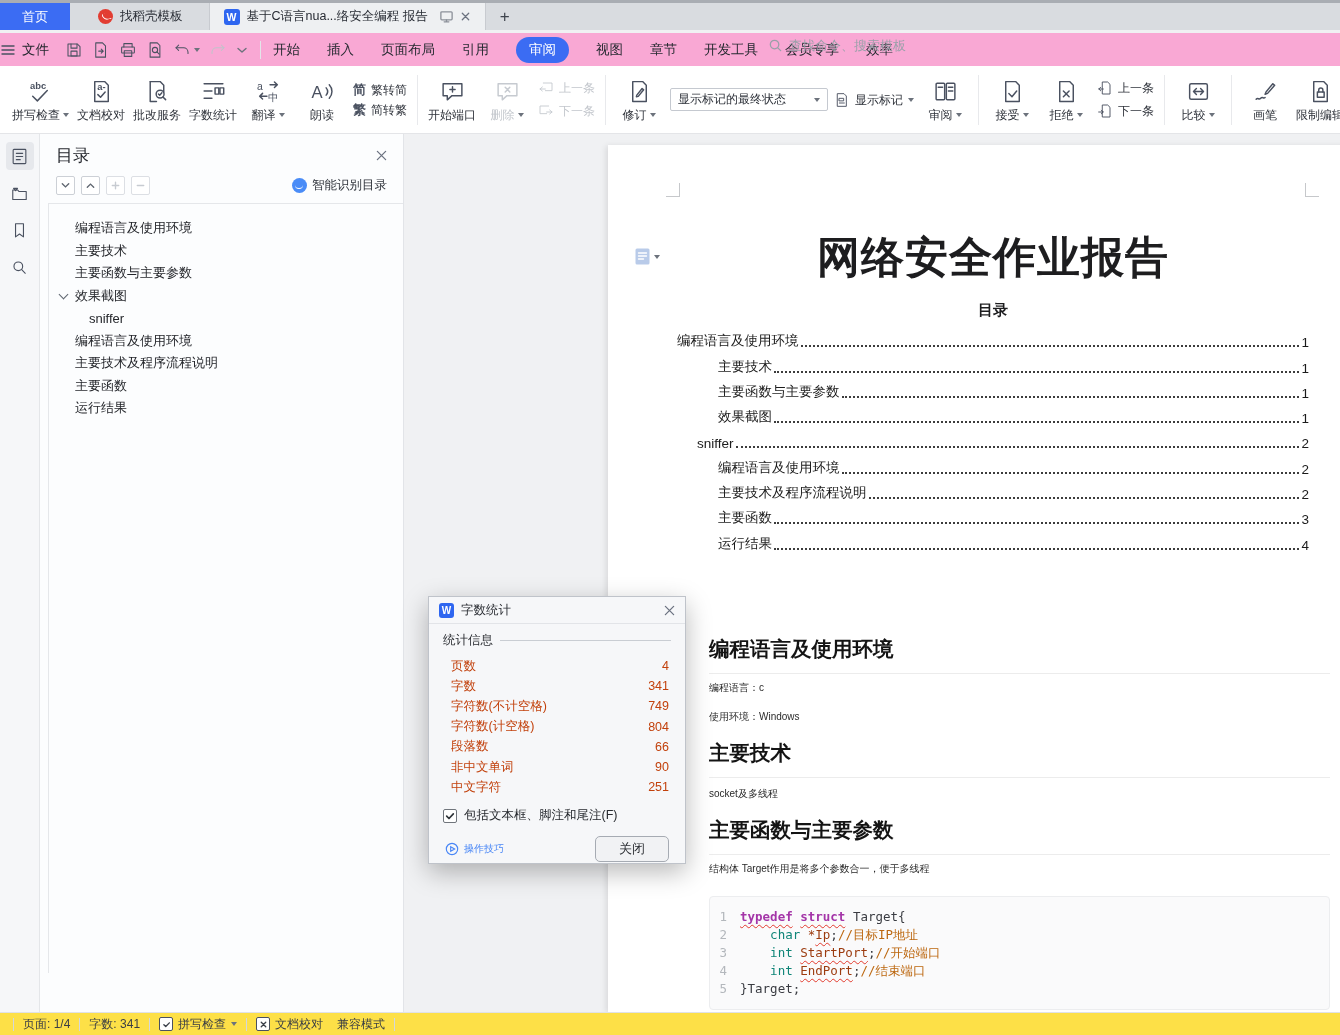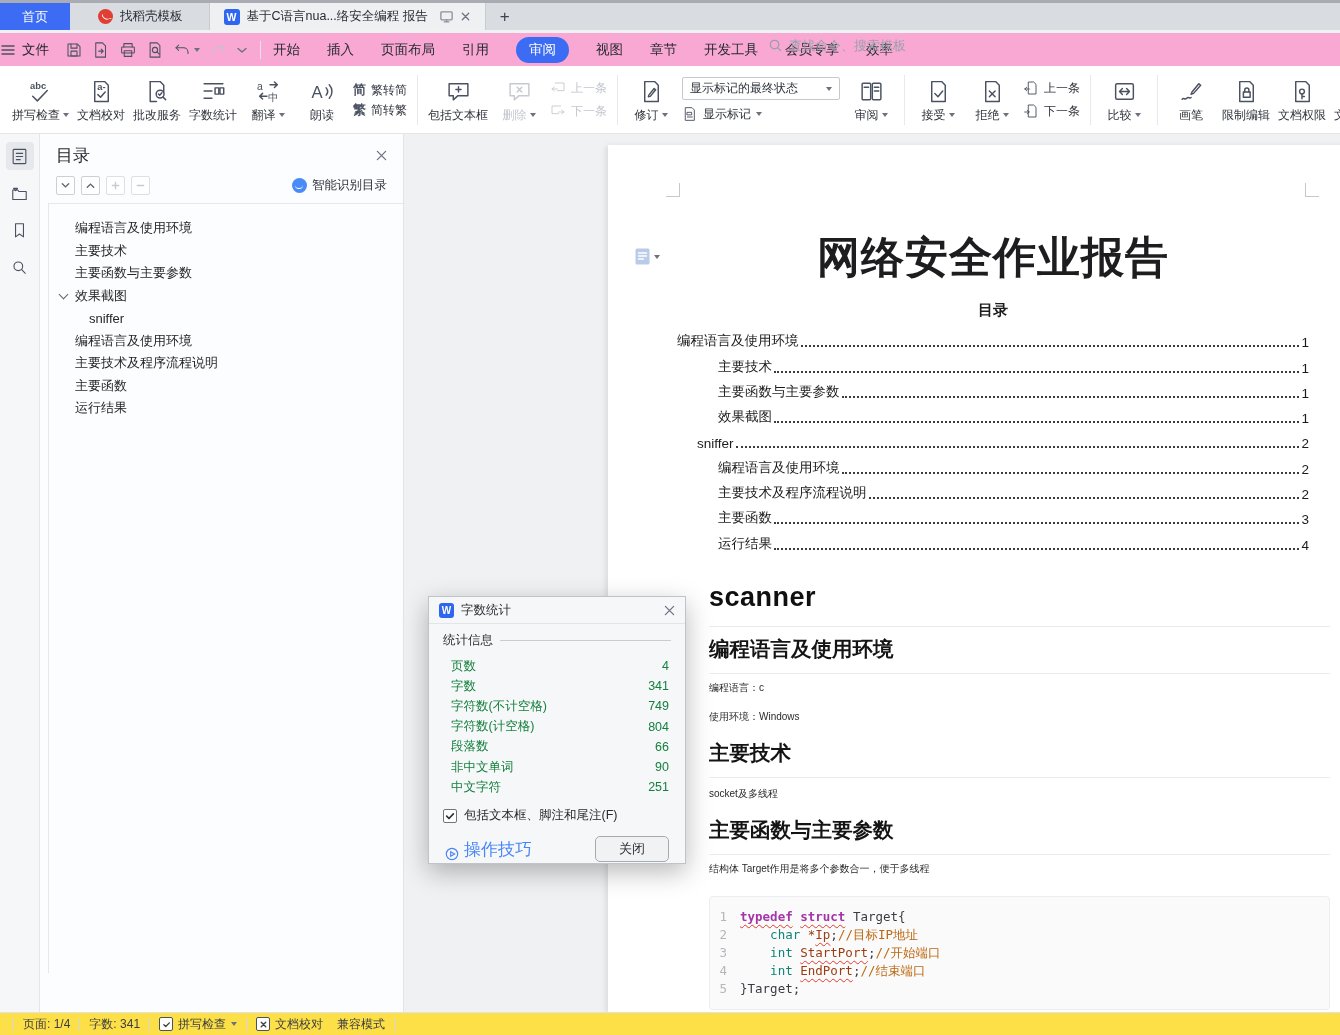--- a/index.html
+++ b/index.html
@@ -39,21 +39,21 @@
   
   #ribbon{position:absolute;left:0;top:66px;width:1340px;height:68px;background:#fff;border-bottom:1px solid #e4e5e8;display:flex;align-items:center;padding:0 8px;overflow:hidden;white-space:nowrap}
   .bigbtn{display:inline-flex;flex-direction:column;align-items:center;justify-content:center;gap:5px;min-width:54px;height:58px;padding:0 4px;border-radius:3px;flex:none}
   .bigbtn .lbl{font-size:12px;color:#2f333b;display:flex;align-items:center;gap:3px;line-height:1}
   .vdiv{width:1px;height:50px;background:#e8e9ec;margin:0 6px;flex:none}
   .stack{display:inline-flex;flex-direction:column;gap:7px;margin:0 4px;flex:none}
   .smallbtn{display:flex;align-items:center;gap:5px;font-size:12px;color:#2f333b;line-height:1}
   .zh-ic{font-size:13px;color:#4a5160;font-weight:700;line-height:1}
   .disabled,.disabled .lbl,.disabled .smallbtn{color:#c2c6cc!important}
   .disabled svg path,.disabled svg rect,.disabled svg circle{stroke:#c6cad0}
-  .revcol{display:inline-flex;flex-direction:column;gap:6px;margin:0 4px;flex:none}
+  .revcol{display:inline-flex;flex-direction:row;gap:6px;margin:0 4px;flex:none}
   .combo{width:158px;height:23px;border:1px solid #c5c9d0;background:#fff;font-size:12px;color:#2f333b;display:flex;align-items:center;padding:0 7px;border-radius:2px;justify-content:space-between}
   
   #iconstrip{position:absolute;left:0;top:134px;width:40px;height:878px;background:#f6f7f9;border-right:1px solid #e4e6e9;display:flex;flex-direction:column;align-items:center;padding-top:8px;gap:9px}
   .scell{width:28px;height:28px;display:grid;place-items:center;border-radius:4px}
   .scell.active{background:#e6e8ec}
   .scell .gi16{width:19px;height:19px}
   
   #sidepanel{position:absolute;left:40px;top:134px;width:364px;height:878px;background:#fcfdfe;border-right:1px solid #e2e4e8}
   .phead{display:flex;align-items:center;justify-content:space-between;padding:10px 16px 0 16px}
   .ptitle{font-size:17px;color:#23262c}
@@ -96,26 +96,26 @@
   .sq{text-decoration-line:underline;text-decoration-style:wavy;text-decoration-color:var(--squiggle);text-decoration-thickness:1px;text-underline-offset:2.5px}
   
   #wcdialog{position:absolute;left:428px;top:596px;width:258px;height:268px;background:#f6f7f9;border:1px solid #bfc3ca;box-shadow:0 8px 24px rgba(0,0,0,.28);z-index:50}
   .wtitle{height:27px;display:flex;align-items:center;gap:7px;padding:0 10px;border-bottom:1px solid #e2e4e8;font-size:12.5px;color:#2c2f35}
   .wtitle .wbadge{width:15px;height:15px;font-size:10px}
   .wtitle .xicon{margin-left:auto}
   .wbody{padding:8px 14px 0 14px}
   .grp{display:flex;align-items:center;gap:7px;font-size:12.5px;color:#2b2e33}
   .grp .gline{flex:1;height:1px;background:#c9cdd3}
   .wrows{margin-top:7px}
-  .wrow{display:flex;justify-content:space-between;align-items:center;height:20.2px;font-size:12.5px;color:#15803d;padding:0 2px 0 8px}
+  .wrow{display:flex;justify-content:space-between;align-items:center;height:20.2px;font-size:12.5px;color:#c2410c;padding:0 2px 0 8px}
   .ckrow{display:flex;align-items:center;gap:7px;margin-top:10px;font-size:12.5px;color:#26292e}
   .cbx{width:14px;height:14px;border:1.2px solid #70757c;border-radius:2px;background:#fff;display:grid;place-items:center}
   .cbx svg{width:10px;height:10px;fill:none;stroke:#2e3338;stroke-width:2;stroke-linecap:round;stroke-linejoin:round}
   .wfoot{display:flex;align-items:center;justify-content:space-between;margin-top:12px;padding:0 2px}
-  .tips{display:flex;align-items:flex-end;gap:5px;font-size:17px;color:#4886f6}
+  .tips{display:flex;align-items:flex-end;gap:5px;font-size:10px;color:#4886f6}
   .tips svg{width:14px;height:14px;fill:none;stroke:#4886f6;stroke-width:1.3}
   .closebtn{width:74px;height:26px;background:#f1f2f4;border:1px solid #a6abb3;border-radius:5px;font-size:13px;color:#2b2e33;display:grid;place-items:center;font-family:"Liberation Sans",sans-serif}
   
   #statusbar{position:absolute;left:0;top:1012px;width:1340px;height:23px;background:#fde047;border-top:1px solid #e0e2e6;display:flex;align-items:center;font-size:12px;color:#3a3e45;padding-left:4px}
   .sdiv{width:1px;height:13px;background:#d4d7db;margin:0 9px}
   .sitm{display:flex;align-items:center;gap:5px}
   .sbx{width:14px;height:14px;border:1.2px solid #4a5160;border-radius:2px;display:grid;place-items:center;background:#fff}
   .sbx svg{width:9px;height:9px;fill:none;stroke:#3a3f48;stroke-width:1.8;stroke-linecap:round;stroke-linejoin:round}
 </style>
 </head>
@@ -284,21 +284,21 @@
       </div>
   </div>
   <div class="vdiv"></div>
 
   <div class="bigbtn">
     <svg class="gi" viewBox="0 0 24 24">
         <path d="M3 4.5h18v11.5h-9.5L7 20v-4H3z"></path>
         <path d="M12 7.5v5M9.5 10h5"></path>
       </svg>
     <span class="lbl">
-        <span>包括文本框</span>
+        <span>开始端口</span>
       </span>
   </div>
   <div class="bigbtn disabled">
     <svg class="gi" viewBox="0 0 24 24">
         <path d="M3 4.5h18v11.5h-9.5L7 20v-4H3z"></path>
         <path d="M9.8 8l4.4 4.4M14.2 8l-4.4 4.4"></path>
       </svg>
     <span class="lbl">
         <span>删除</span>
         <span class="car"></span>
@@ -596,21 +596,20 @@
           <div class="tt">主要函数</div>
           <div class="tlead"></div>
           <div class="tpg">3</div>
         </div>
         <div class="trow" style="padding-left: 41px;">
           <div class="tt">运行结果</div>
           <div class="tlead"></div>
           <div class="tpg">4</div>
         </div>
       </div>
-    <div class="d-h1">scanner</div>
     <div class="d-h2" style="top:490px">编程语言及使用环境</div>
     <div class="d-p" style="top:536px">编程语言：c</div>
     <div class="d-p" style="top:565px">使用环境：Windows</div>
     <div class="d-h2" style="top:594px">主要技术</div>
     <div class="d-p" style="top:642px">socket及多线程</div>
     <div class="d-h2" style="top:671px">主要函数与主要参数</div>
     <div class="d-p" style="top:717px">结构体 Target作用是将多个参数合一，便于多线程</div>
     <div class="d-code">
         <div class="cline">
           <div class="cnum">1</div>

